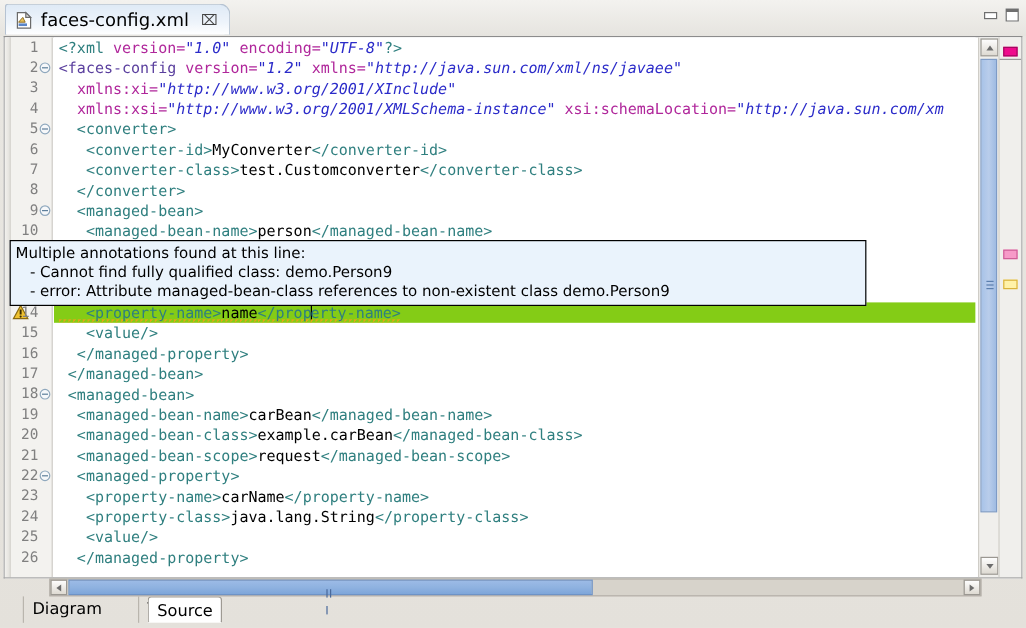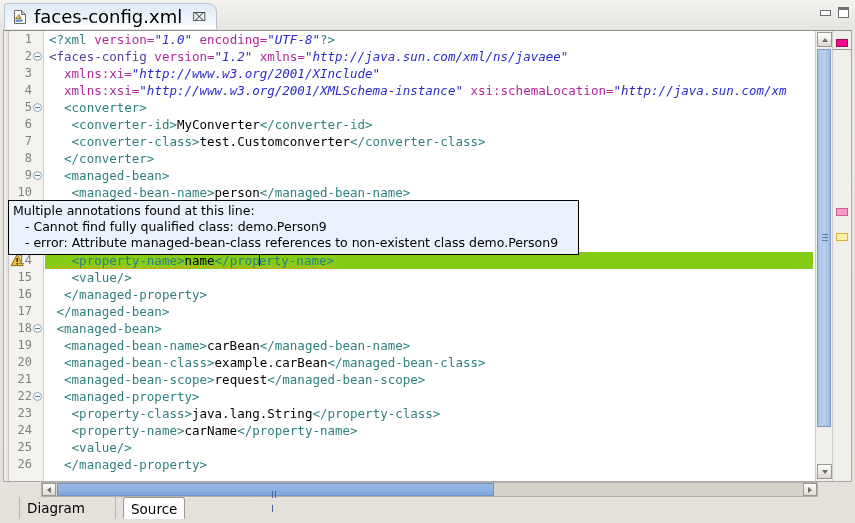--- a/index.html
+++ b/index.html
@@ -22,21 +22,21 @@
     background:linear-gradient(#f3f2ef,#e6e4df);}
   .tab{
     position:absolute;left:4px;top:3px;height:26px;
     display:flex;align-items:center;gap:6px;
     padding:0 10px 0 7px;
     background:linear-gradient(#dfeaf6,#eef4fb 60%,#ffffff);
     border:1px solid #b6c3d2;border-bottom:none;
     border-top-left-radius:3px;border-top-right-radius:9px;
     box-sizing:border-box;
   }
-  .tab-title{font-size:18px;color:#000;white-space:nowrap;}
+  .tab-title{font-size:15px;color:#000;white-space:nowrap;}
   .tab-close{font-size:12px;color:#444;margin-left:4px;cursor:pointer;}
   .tab-icon{width:16px;height:16px;position:relative;flex:0 0 16px;}
 
   .win-btns{position:absolute;right:6px;top:7px;display:flex;gap:7px;align-items:center;}
   .win-min{width:11px;height:6px;border:1px solid #6f6f6f;background:#fff;box-sizing:border-box;}
   .win-max{width:11px;height:11px;border:1px solid #6f6f6f;background:#fff;box-sizing:border-box;
            border-top-width:3px;}
 
   
   .editor{
@@ -299,27 +299,27 @@
           <div class="codeline"></div>
           <div class="codeline cur"><span class="t-tag squig">   &lt;property-name&gt;</span><span class="t-txt squig">name</span><span class="t-tag squig">&lt;/prop</span><span class="caret"></span><span class="t-tag squig">erty-name&gt;</span></div>
           <div class="codeline"><span class="t-tag">   &lt;value/&gt;</span></div>
           <div class="codeline"><span class="t-tag">  &lt;/managed-property&gt;</span></div>
           <div class="codeline"><span class="t-tag"> &lt;/managed-bean&gt;</span></div>
           <div class="codeline"><span class="t-tag"> &lt;managed-bean&gt;</span></div>
           <div class="codeline"><span class="t-tag">  &lt;managed-bean-name&gt;</span><span class="t-txt">carBean</span><span class="t-tag">&lt;/managed-bean-name&gt;</span></div>
           <div class="codeline"><span class="t-tag">  &lt;managed-bean-class&gt;</span><span class="t-txt">example.carBean</span><span class="t-tag">&lt;/managed-bean-class&gt;</span></div>
           <div class="codeline"><span class="t-tag">  &lt;managed-bean-scope&gt;</span><span class="t-txt">request</span><span class="t-tag">&lt;/managed-bean-scope&gt;</span></div>
           <div class="codeline"><span class="t-tag">  &lt;managed-property&gt;</span></div>
+          <div class="codeline"><span class="t-tag">   &lt;property-name&gt;</span><span class="t-txt">carName</span><span class="t-tag">&lt;/property-name&gt;</span></div>
           <div class="codeline"><span class="t-tag">   &lt;property-class&gt;</span><span class="t-txt">java.lang.String</span><span class="t-tag">&lt;/property-class&gt;</span></div>
-          <div class="codeline"><span class="t-tag">   &lt;property-name&gt;</span><span class="t-txt">carName</span><span class="t-tag">&lt;/property-name&gt;</span></div>
           <div class="codeline"><span class="t-tag">   &lt;value/&gt;</span></div>
           <div class="codeline"><span class="t-tag">  &lt;/managed-property&gt;</span></div>
         </div>
 
-      <div class="annot" id="annot" style="left: 4px; top: 169px; width: 571px;">
+      <div class="annot" id="annot" style="left: 4px; top: 169px; width: 714px;">
         <div>Multiple annotations found at this line:</div>
         <div>   - Cannot find fully qualified class: demo.Person9</div>
         <div>   - error: Attribute managed-bean-class references to non-existent class demo.Person9</div>
       </div>
 
       <div class="vscroll">
         <div class="vbtn up"></div>
         <div class="vthumb">
           <span class="vgrip">
             <i></i>

